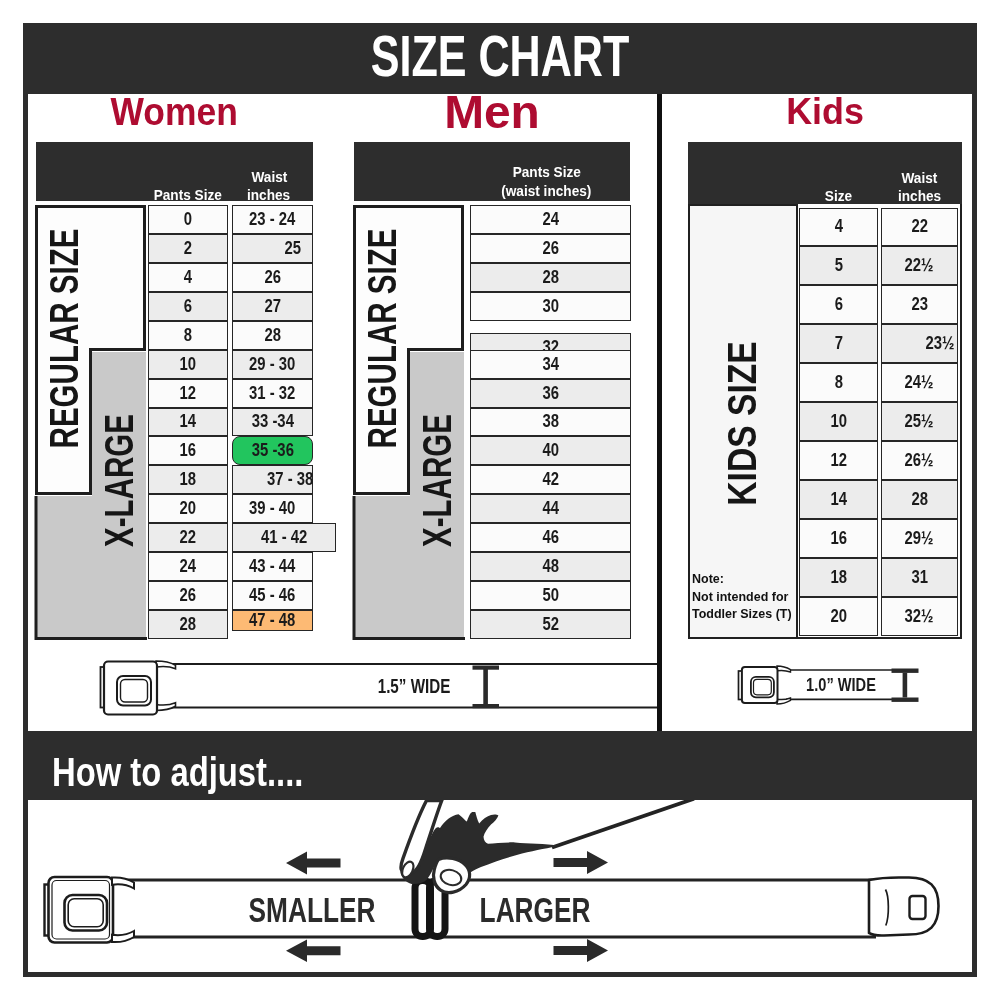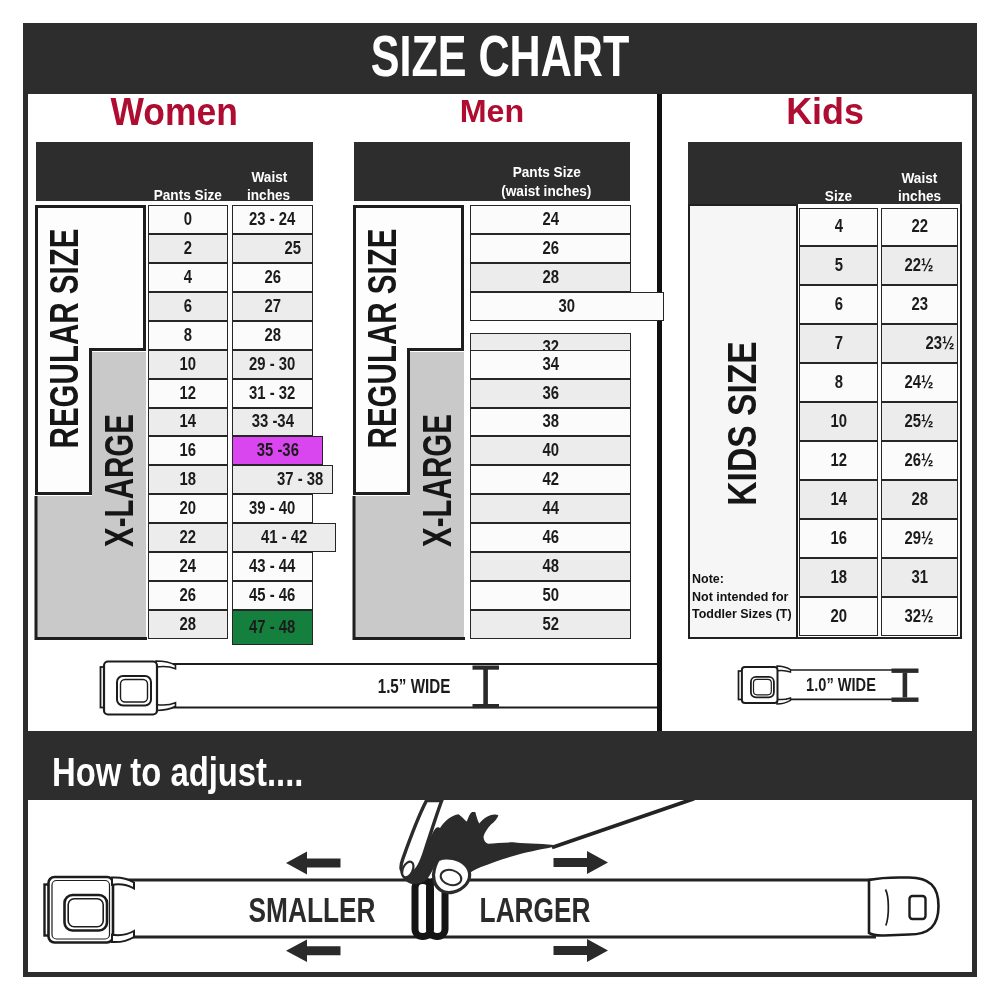--- a/index.html
+++ b/index.html
@@ -15,21 +15,21 @@
 <div class="abs" style="left:23px;top:23px;width:954px;height:954px;border:5px solid #2d2d2d;box-sizing:border-box;"></div>
 
 <div class="abs" style="left:23px;top:23px;width:954px;height:71px;background:#2d2d2d;"></div>
 
 <div class="abs" style="left:0;top:24px;width:1000px;height:64px;text-align:center;color:#fff;font-weight:bold;font-size:58px;line-height:64px;"><span style="display:inline-block;transform:scaleX(0.743);white-space:nowrap;">SIZE CHART</span></div>
 
 <div class="abs" style="left:657px;top:94px;width:5px;height:637px;background:#101010;"></div>
 
 <div class="abs" style="left:64px;top:93px;width:220px;text-align:center;color:#ae0c31;font-weight:bold;font-size:38.5px;line-height:38px;"><span style="display:inline-block;transform:scaleX(0.92);white-space:nowrap;">Women</span></div>
 
-<div class="abs" style="left:382px;top:93px;width:220px;text-align:center;color:#ae0c31;font-weight:bold;font-size:31px;line-height:38px;"><span style="display:inline-block;transform:scaleX(1.04);white-space:nowrap;">Men</span></div>
+<div class="abs" style="left:382px;top:93px;width:220px;text-align:center;color:#ae0c31;font-weight:bold;font-size:46px;line-height:38px;"><span style="display:inline-block;transform:scaleX(1.04);white-space:nowrap;">Men</span></div>
 
 <div class="abs" style="left:715px;top:93px;width:220px;text-align:center;color:#ae0c31;font-weight:bold;font-size:37px;line-height:38px;"><span style="display:inline-block;transform:scaleX(0.97);white-space:nowrap;">Kids</span></div>
 
 <div class="abs" style="left:36px;top:142px;width:277px;height:59px;background:#2d2d2d;"></div>
 
 <div class="abs" style="left:148px;top:187px;width:80px;text-align:center;color:#fff;font-weight:bold;font-size:15.5px;line-height:16px;"><span class="hl">Pants Size</span></div>
 
 <div class="abs" style="left:229px;top:168px;width:80px;text-align:center;color:#fff;font-weight:bold;font-size:15.5px;line-height:18px;"><span class="hl">Waist</span><br><span class="hl">inches</span></div>
 
 <svg class="abs" style="left:30px;top:200px;" width="125" height="445" viewBox="30 200 125 445">
@@ -107,29 +107,29 @@
   </div>
 
 <div class="cell" style="left:232px;top:407.5px;width:81px;height:28.93px;background:#ececec;">
     <span class="cnd">33 -34</span>
   </div>
 
 <div class="cell" style="left:148px;top:436.4px;width:80px;height:28.93px;background:#fbfbfb;">
     <span class="cnd">16</span>
   </div>
 
-<div class="cell" style="left:232px;top:436.4px;width:91px;height:28.93px;background:#d946ef;">
+<div class="cell" style="left:232px;top:436.4px;width:81px;height:28.93px;background:#22c55e;border-radius:8px;">
     <span class="cnd">35 -36</span>
   </div>
 
 <div class="cell" style="left:148px;top:465.4px;width:80px;height:28.93px;background:#ececec;">
     <span class="cnd">18</span>
   </div>
 
-<div class="cell" style="left:232px;top:465.4px;width:101px;height:28.93px;background:#ececec;padding-left:36px;">
+<div class="cell" style="left:232px;top:465.4px;width:81px;height:28.93px;background:#ececec;padding-left:36px;">
     <span class="cnd">37 - 38</span>
   </div>
 
 <div class="cell" style="left:148px;top:494.3px;width:80px;height:28.93px;background:#fbfbfb;">
     <span class="cnd">20</span>
   </div>
 
 <div class="cell" style="left:232px;top:494.3px;width:81px;height:28.93px;background:#fbfbfb;">
     <span class="cnd">39 - 40</span>
   </div>
@@ -155,21 +155,21 @@
   </div>
 
 <div class="cell" style="left:232px;top:581.1px;width:81px;height:28.93px;background:#fbfbfb;">
     <span class="cnd">45 - 46</span>
   </div>
 
 <div class="cell" style="left:148px;top:610.0px;width:80px;height:28.93px;background:#ececec;">
     <span class="cnd">28</span>
   </div>
 
-<div class="cell" style="left:232px;top:610.0px;width:81px;height:35px;background:#15803d;justify-content:center;">
+<div class="cell" style="left:232px;top:610.0px;width:81px;height:21px;background:#fdba74;justify-content:center;">
     <span class="cnd">47 - 48</span>
   </div>
 
 <div class="abs" style="left:354px;top:142px;width:276px;height:59px;background:#2d2d2d;"></div>
 
 <div class="abs" style="left:466px;top:162px;width:161px;text-align:center;color:#fff;font-weight:bold;font-size:15.5px;line-height:19px;"><span class="hl">Pants Size</span><br><span class="hl">(waist inches)</span></div>
 
 <svg class="abs" style="left:348px;top:200px;" width="125" height="445" viewBox="348 200 125 445">
 <polygon points="410,352 464,352 464,637 354,637 354,496 410,496" fill="#c9c9c9"></polygon>
 <path d="M354,496 L354,638.5 L465,638.5" fill="none" stroke="#1e1e1e" stroke-width="3"></path>
@@ -189,21 +189,21 @@
   </div>
 
 <div class="cell" style="left:470px;top:233.9px;width:161px;height:28.93px;background:#fbfbfb;">
     <span class="cnd">26</span>
   </div>
 
 <div class="cell" style="left:470px;top:262.9px;width:161px;height:28.93px;background:#ececec;">
     <span class="cnd">28</span>
   </div>
 
-<div class="cell" style="left:470px;top:291.8px;width:194px;height:28.93px;background:#fbfbfb;">
+<div class="cell" style="left:470px;top:291.8px;width:161px;height:28.93px;background:#fbfbfb;">
     <span class="cnd">30</span>
   </div>
 
 <div class="cell" style="left:470px;top:320.7px;width:161px;height:28.93px;background:#ececec;margin-top:12px;">
     <span class="cnd">32</span>
   </div>
 
 <div class="cell" style="left:470px;top:349.6px;width:161px;height:28.93px;background:#fbfbfb;">
     <span class="cnd">34</span>
   </div>

